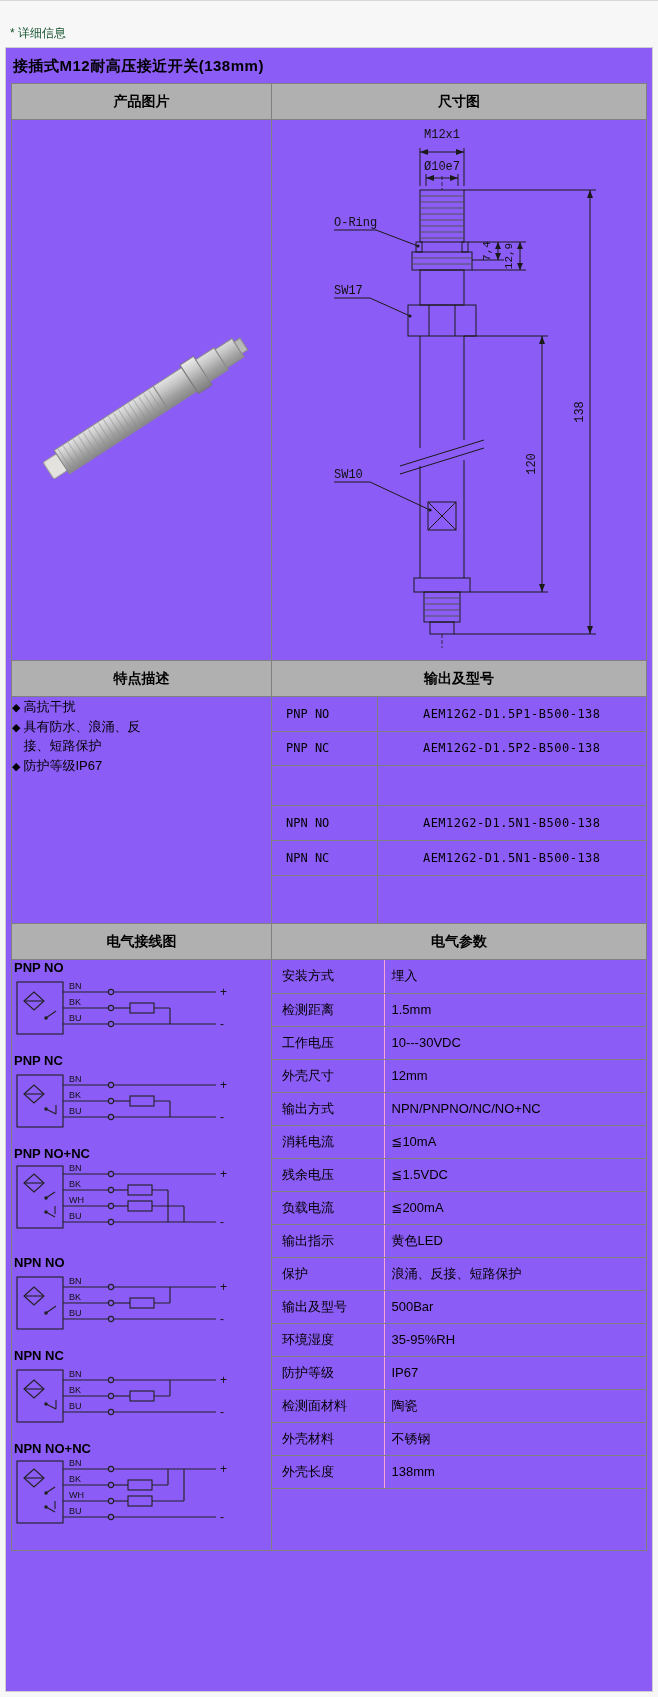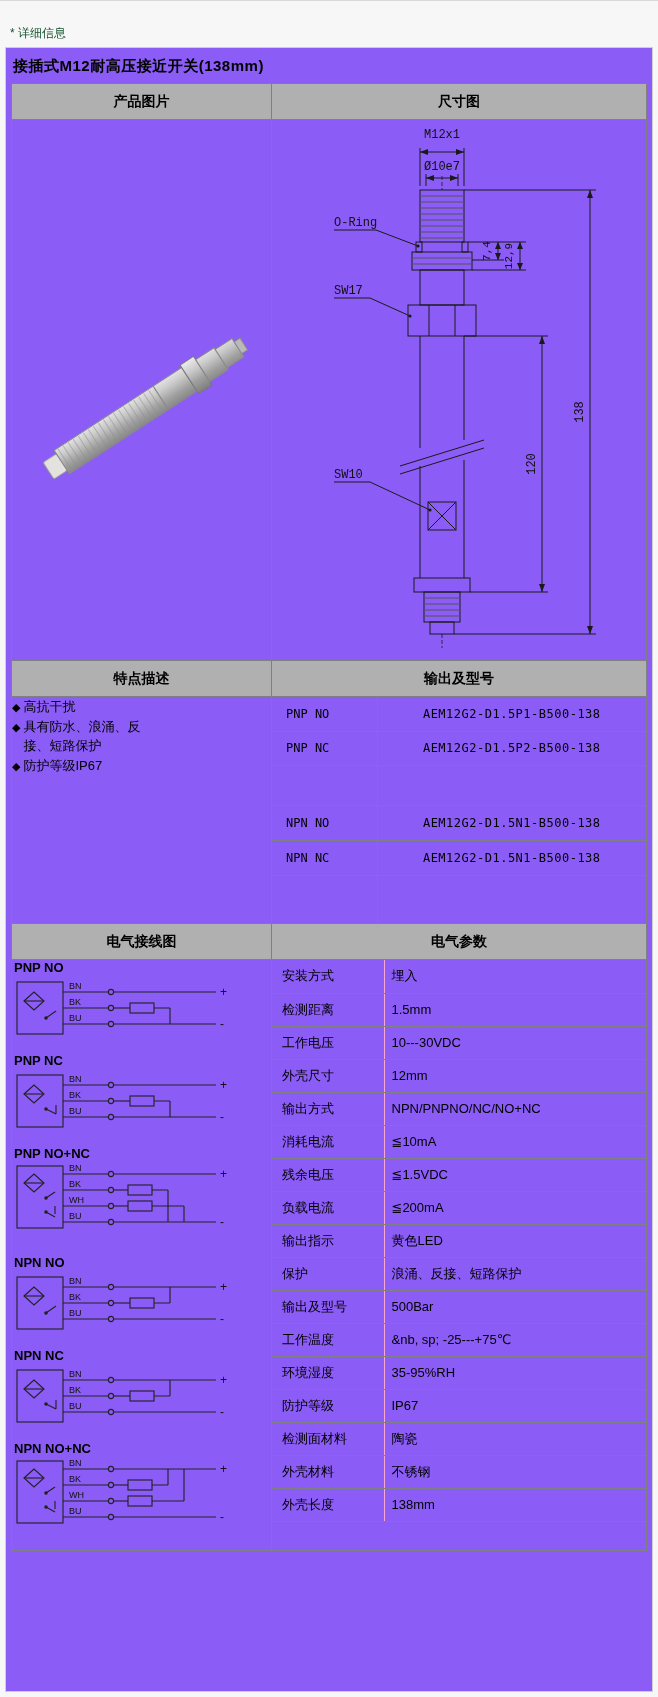--- a/index.html
+++ b/index.html
@@ -473,24 +473,20 @@
                 </tr>
           <tr class="b">
                   <td class="p-name">保护</td>
                   <td class="p-value">浪涌、反接、短路保护</td>
                 </tr>
           <tr class="b">
                   <td class="p-name">输出及型号</td>
                   <td class="p-value">500Bar</td>
                 </tr>
           <tr class="b">
-                  <td class="p-name">工作温度</td>
-                  <td class="p-value">&amp;nb, sp;  -25---+75℃</td>
-                </tr>
-          <tr class="b">
                   <td class="p-name">环境湿度</td>
                   <td class="p-value">35-95%RH</td>
                 </tr>
           <tr class="b">
                   <td class="p-name">防护等级</td>
                   <td class="p-value">IP67</td>
                 </tr>
           <tr class="b">
                   <td class="p-name">检测面材料</td>
                   <td class="p-value">陶瓷</td>

